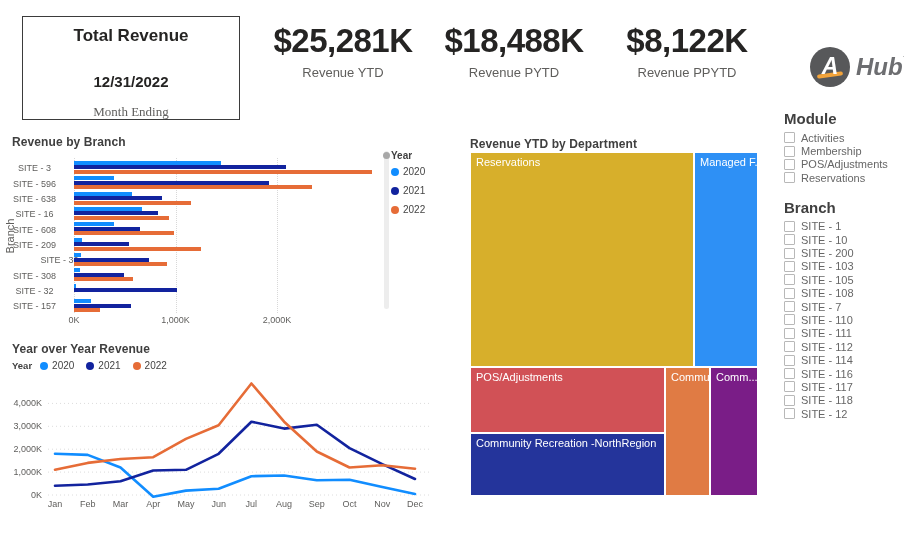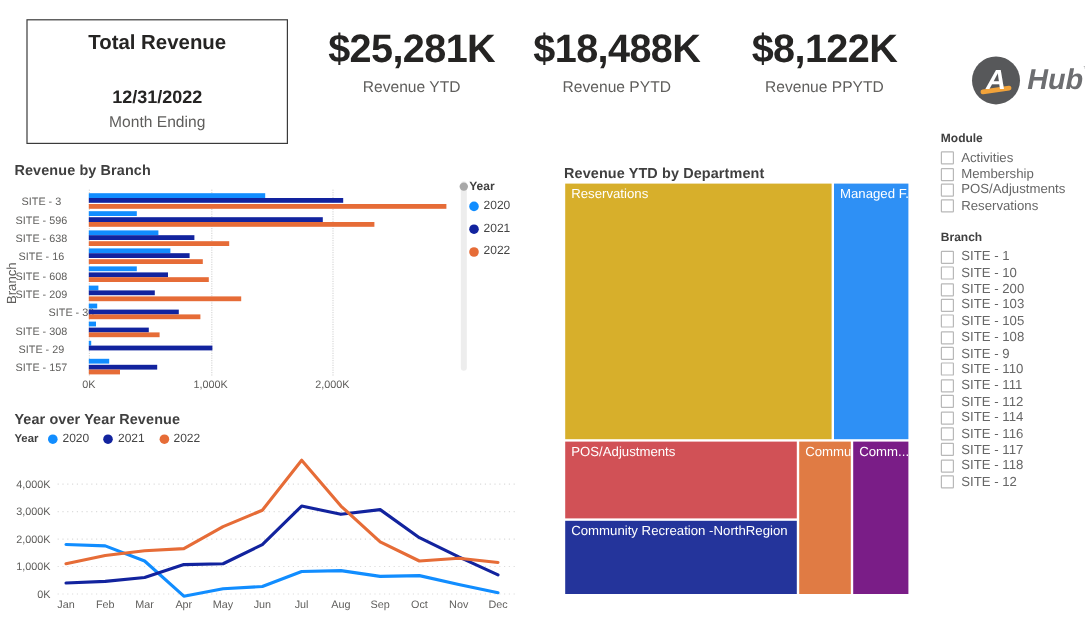--- a/index.html
+++ b/index.html
@@ -9,21 +9,21 @@
   }
   .abs{position:absolute;}
 
   
   .title-card{
     left:22px;top:16px;width:218px;height:104px;
     border:1px solid #3b3b3b;text-align:center;box-sizing:border-box;padding-top:9px;
   }
   .tc-title{font-size:17px;font-weight:700;color:#252423;}
   .tc-date{font-size:15px;font-weight:700;color:#252423;margin-top:27px;}
-  .tc-sub{font-size:13px;color:#5f5e5c;margin-top:4px;}
+  .tc-sub{font-size:13px;color:#5f5e5c;margin-top:14px;font-family:Liberation Serif, serif;}
 
   
   .kpi{position:absolute;top:22px;width:170px;text-align:center;}
   .kpi-value{font-size:33px;font-weight:600;color:#252423;letter-spacing:-0.5px;}
   .kpi-label{font-size:13px;color:#5f5e5c;margin-top:5px;}
 
   
   .logo{left:810px;top:47px;display:flex;align-items:center;}
   .logo-circle{width:40px;height:40px;border-radius:50%;background:#57585A;position:relative;flex:0 0 auto;}
   .logo-a{position:absolute;left:0;top:0;width:40px;height:40px;text-align:center;
@@ -56,21 +56,21 @@
   .line-legend .lg-item{display:flex;align-items:center;margin-right:12px;}
 
   
   #treemap{left:471px;top:153px;width:286px;height:342px;}
   .tm-node{position:absolute;overflow:hidden;box-sizing:border-box;}
   .tm-label{display:block;font-size:11px;color:#ffffff;padding:3px 5px;white-space:nowrap;}
 
   
   #filters{left:784px;top:110px;width:120px;}
   .fgroup{margin-bottom:14px;}
-  .fgroup-title{font-size:10px;font-weight:700;color:#404040;margin-bottom:4px;}
+  .fgroup-title{font-size:15px;font-weight:700;color:#404040;margin-bottom:4px;}
   .fitem{display:flex;align-items:center;height:13.4px;}
   .cb{width:9px;height:9px;border:1px solid #b8b8b8;border-radius:1px;background:#fff;margin-right:6px;flex:0 0 auto;}
   .flabel{font-size:11px;color:#666;white-space:nowrap;}
 </style>
 </head>
 <body>
 
 <div class="abs title-card">
   <div class="tc-title">Total Revenue</div>
   <div class="tc-date">12/31/2022</div>
@@ -131,21 +131,21 @@
     <div class="hbar" style="left: 74px; top: 242.15px; height: 4px; width: 54.81px; background: rgb(18, 35, 158);"></div>
     <div class="hbar" style="left: 74px; top: 246.55px; height: 4px; width: 126.875px; background: rgb(230, 108, 55);"></div>
     <div class="cat-label" style="top: 255.3px; padding-left: 25px;">SITE - 30</div>
     <div class="hbar" style="left: 74px; top: 253.1px; height: 4px; width: 7.105px; background: rgb(17, 141, 255);"></div>
     <div class="hbar" style="left: 74px; top: 257.5px; height: 4px; width: 75.11px; background: rgb(18, 35, 158);"></div>
     <div class="hbar" style="left: 74px; top: 261.9px; height: 4px; width: 93.38px; background: rgb(230, 108, 55);"></div>
     <div class="cat-label" style="top: 270.65px;">SITE - 308</div>
     <div class="hbar" style="left: 74px; top: 268.45px; height: 4px; width: 6.09px; background: rgb(17, 141, 255);"></div>
     <div class="hbar" style="left: 74px; top: 272.85px; height: 4px; width: 49.735px; background: rgb(18, 35, 158);"></div>
     <div class="hbar" style="left: 74px; top: 277.25px; height: 4px; width: 58.87px; background: rgb(230, 108, 55);"></div>
-    <div class="cat-label" style="top: 286px;">SITE - 29</div>
+    <div class="cat-label" style="top: 286px;">SITE - 32</div>
     <div class="hbar" style="left: 74px; top: 283.8px; height: 4px; width: 2.03px; background: rgb(17, 141, 255);"></div>
     <div class="hbar" style="left: 74px; top: 288.2px; height: 4px; width: 102.515px; background: rgb(18, 35, 158);"></div>
     <div class="cat-label" style="top: 301.35px;">SITE - 157</div>
     <div class="hbar" style="left: 74px; top: 299.15px; height: 4px; width: 17.255px; background: rgb(17, 141, 255);"></div>
     <div class="hbar" style="left: 74px; top: 303.55px; height: 4px; width: 56.84px; background: rgb(18, 35, 158);"></div>
     <div class="hbar" style="left: 74px; top: 307.95px; height: 4px; width: 26.39px; background: rgb(230, 108, 55);"></div>
   </div>
 <div class="abs y-axis-title" style="left:10px;top:236px;">Branch</div>
 <div class="abs legend-scrollbar"></div>
 <div class="abs legend-scroll-thumb"></div>
@@ -276,21 +276,21 @@
       <div class="fitem">
         <span class="cb"></span>
         <span class="flabel">SITE - 105</span>
       </div>
       <div class="fitem">
         <span class="cb"></span>
         <span class="flabel">SITE - 108</span>
       </div>
       <div class="fitem">
         <span class="cb"></span>
-        <span class="flabel">SITE - 9</span>
+        <span class="flabel">SITE - 7</span>
       </div>
       <div class="fitem">
         <span class="cb"></span>
         <span class="flabel">SITE - 110</span>
       </div>
       <div class="fitem">
         <span class="cb"></span>
         <span class="flabel">SITE - 111</span>
       </div>
       <div class="fitem">

